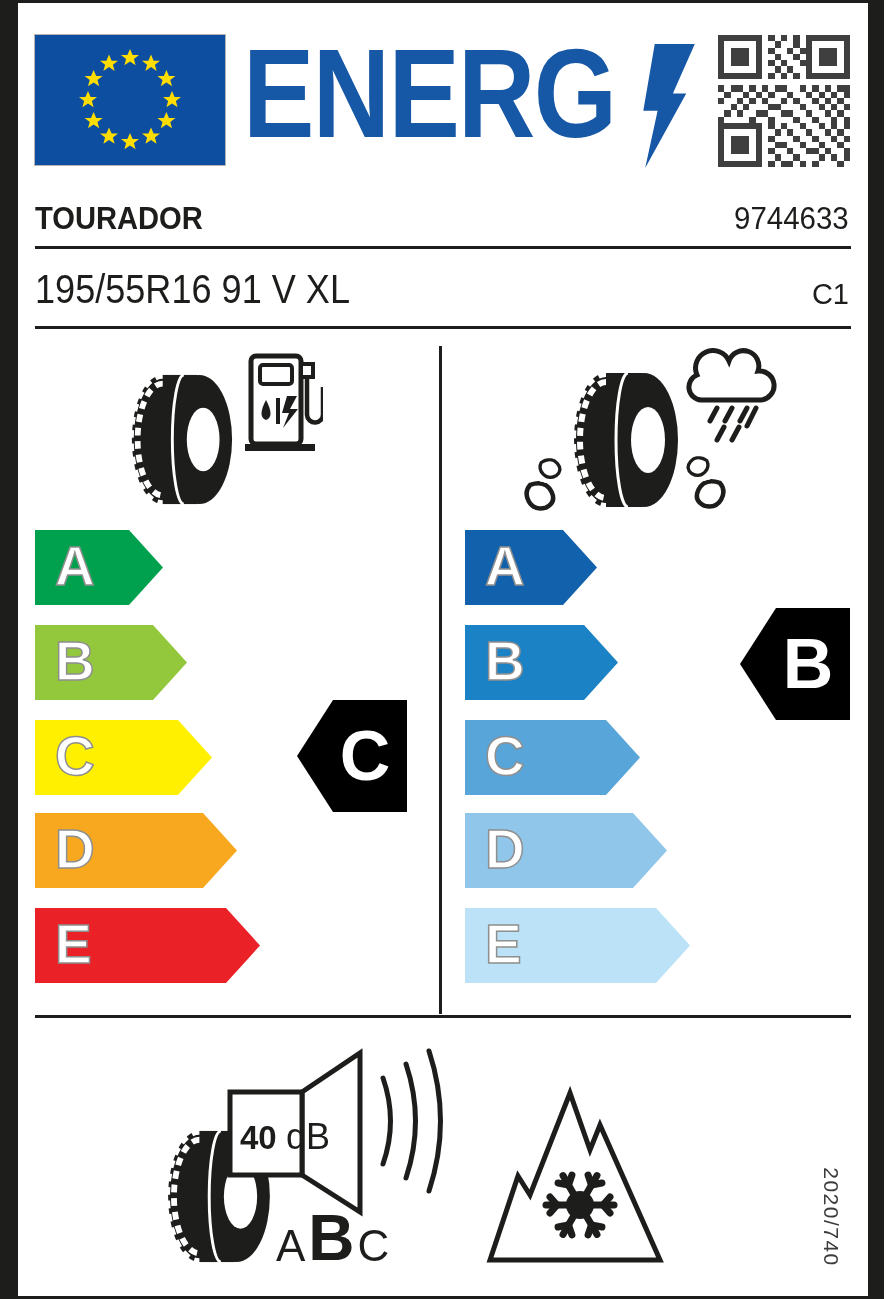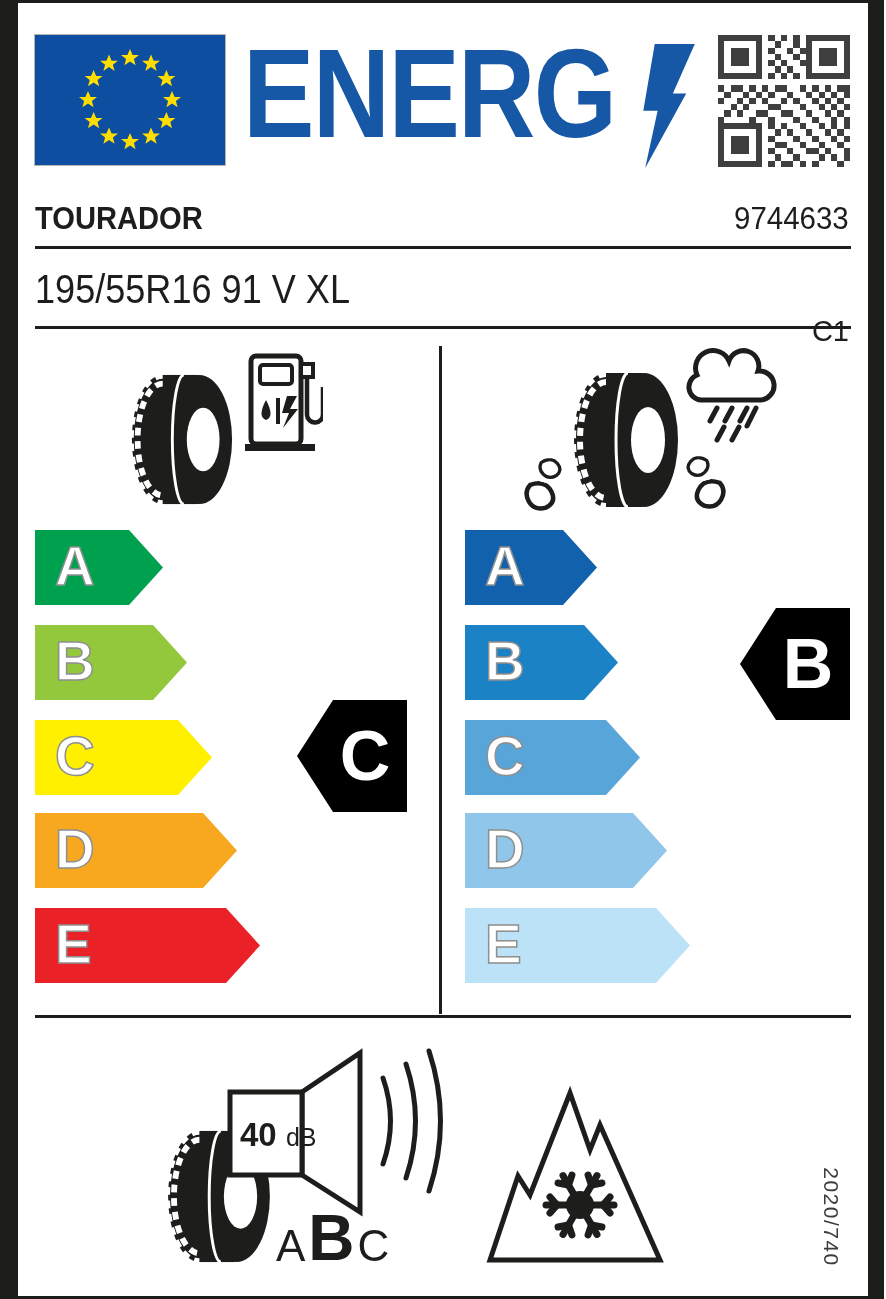--- a/index.html
+++ b/index.html
@@ -9,35 +9,35 @@
   .bar{position:absolute;background:#1d1d1b;}
   
   #euflag{left:35px;top:35px;width:190px;height:130px;background:#0D4EA1;outline:1px solid #b5b5b5;}
   #energ{left:243px;top:31px;font-size:126px;font-weight:bold;line-height:1;color:#1657A6;
          letter-spacing:-2px;transform:scaleX(.85);transform-origin:left top;white-space:nowrap;}
   #bolt{left:642px;top:44px;}
   #qr{left:718px;top:35px;}
   #brand{left:35px;top:201px;font-size:31px;font-weight:bold;transform:scaleX(.94);transform-origin:left top;}
   #prodid{right:35px;top:201px;font-size:31px;font-weight:400;transform:scaleX(.95);transform-origin:right top;}
   #tsize{left:35px;top:266px;font-size:41px;font-weight:400;transform:scaleX(.88);transform-origin:left top;letter-spacing:0;}
-  #tclass{right:35px;top:278px;font-size:29px;font-weight:400;margin-top:37px;}
+  #tclass{right:35px;top:278px;font-size:29px;font-weight:400;}
   
   .arrow{position:absolute;height:75px;
          clip-path:polygon(0 0,calc(100% - 34px) 0,100% 50%,calc(100% - 34px) 100%,0 100%);}
   .gl{display:block;padding-left:20px;line-height:72px;font-size:55px;font-weight:bold;color:#fff;
       -webkit-text-stroke:1.5px #8f8f8f;}
   .indicator{position:absolute;width:110px;height:112px;background:#000;color:#fff;
              clip-path:polygon(36px 0,100% 0,100% 100%,36px 100%,0 50%);
              display:flex;align-items:center;justify-content:center;padding-left:26px;box-sizing:border-box;
              font-size:70px;font-weight:bold;}
   .larrow{left:35px;}
   .rarrow{left:465px;}
   
   #noise-text{left:240px;top:1116px;font-size:33px;font-weight:bold;white-space:nowrap;}
-  #noise-text .unit{font-weight:400;font-size:25px;}
+  #noise-text .unit{font-weight:400;font-size:36px;}
   #abc{left:276px;top:1206px;display:flex;align-items:baseline;gap:3px;height:62px;}
   #abc .a,#abc .c{font-size:44px;font-weight:400;align-self:flex-end;line-height:1;}
   #abc .b{font-size:64px;font-weight:bold;line-height:1;}
   #reg{left:796px;top:1132px;width:70px;height:170px;display:flex;align-items:center;justify-content:center;}
   #reg span{transform:rotate(90deg);white-space:nowrap;font-size:21px;letter-spacing:1.5px;color:#3c3c3b;}
   svg{display:block;}
 </style>
 </head>
 <body>
 

